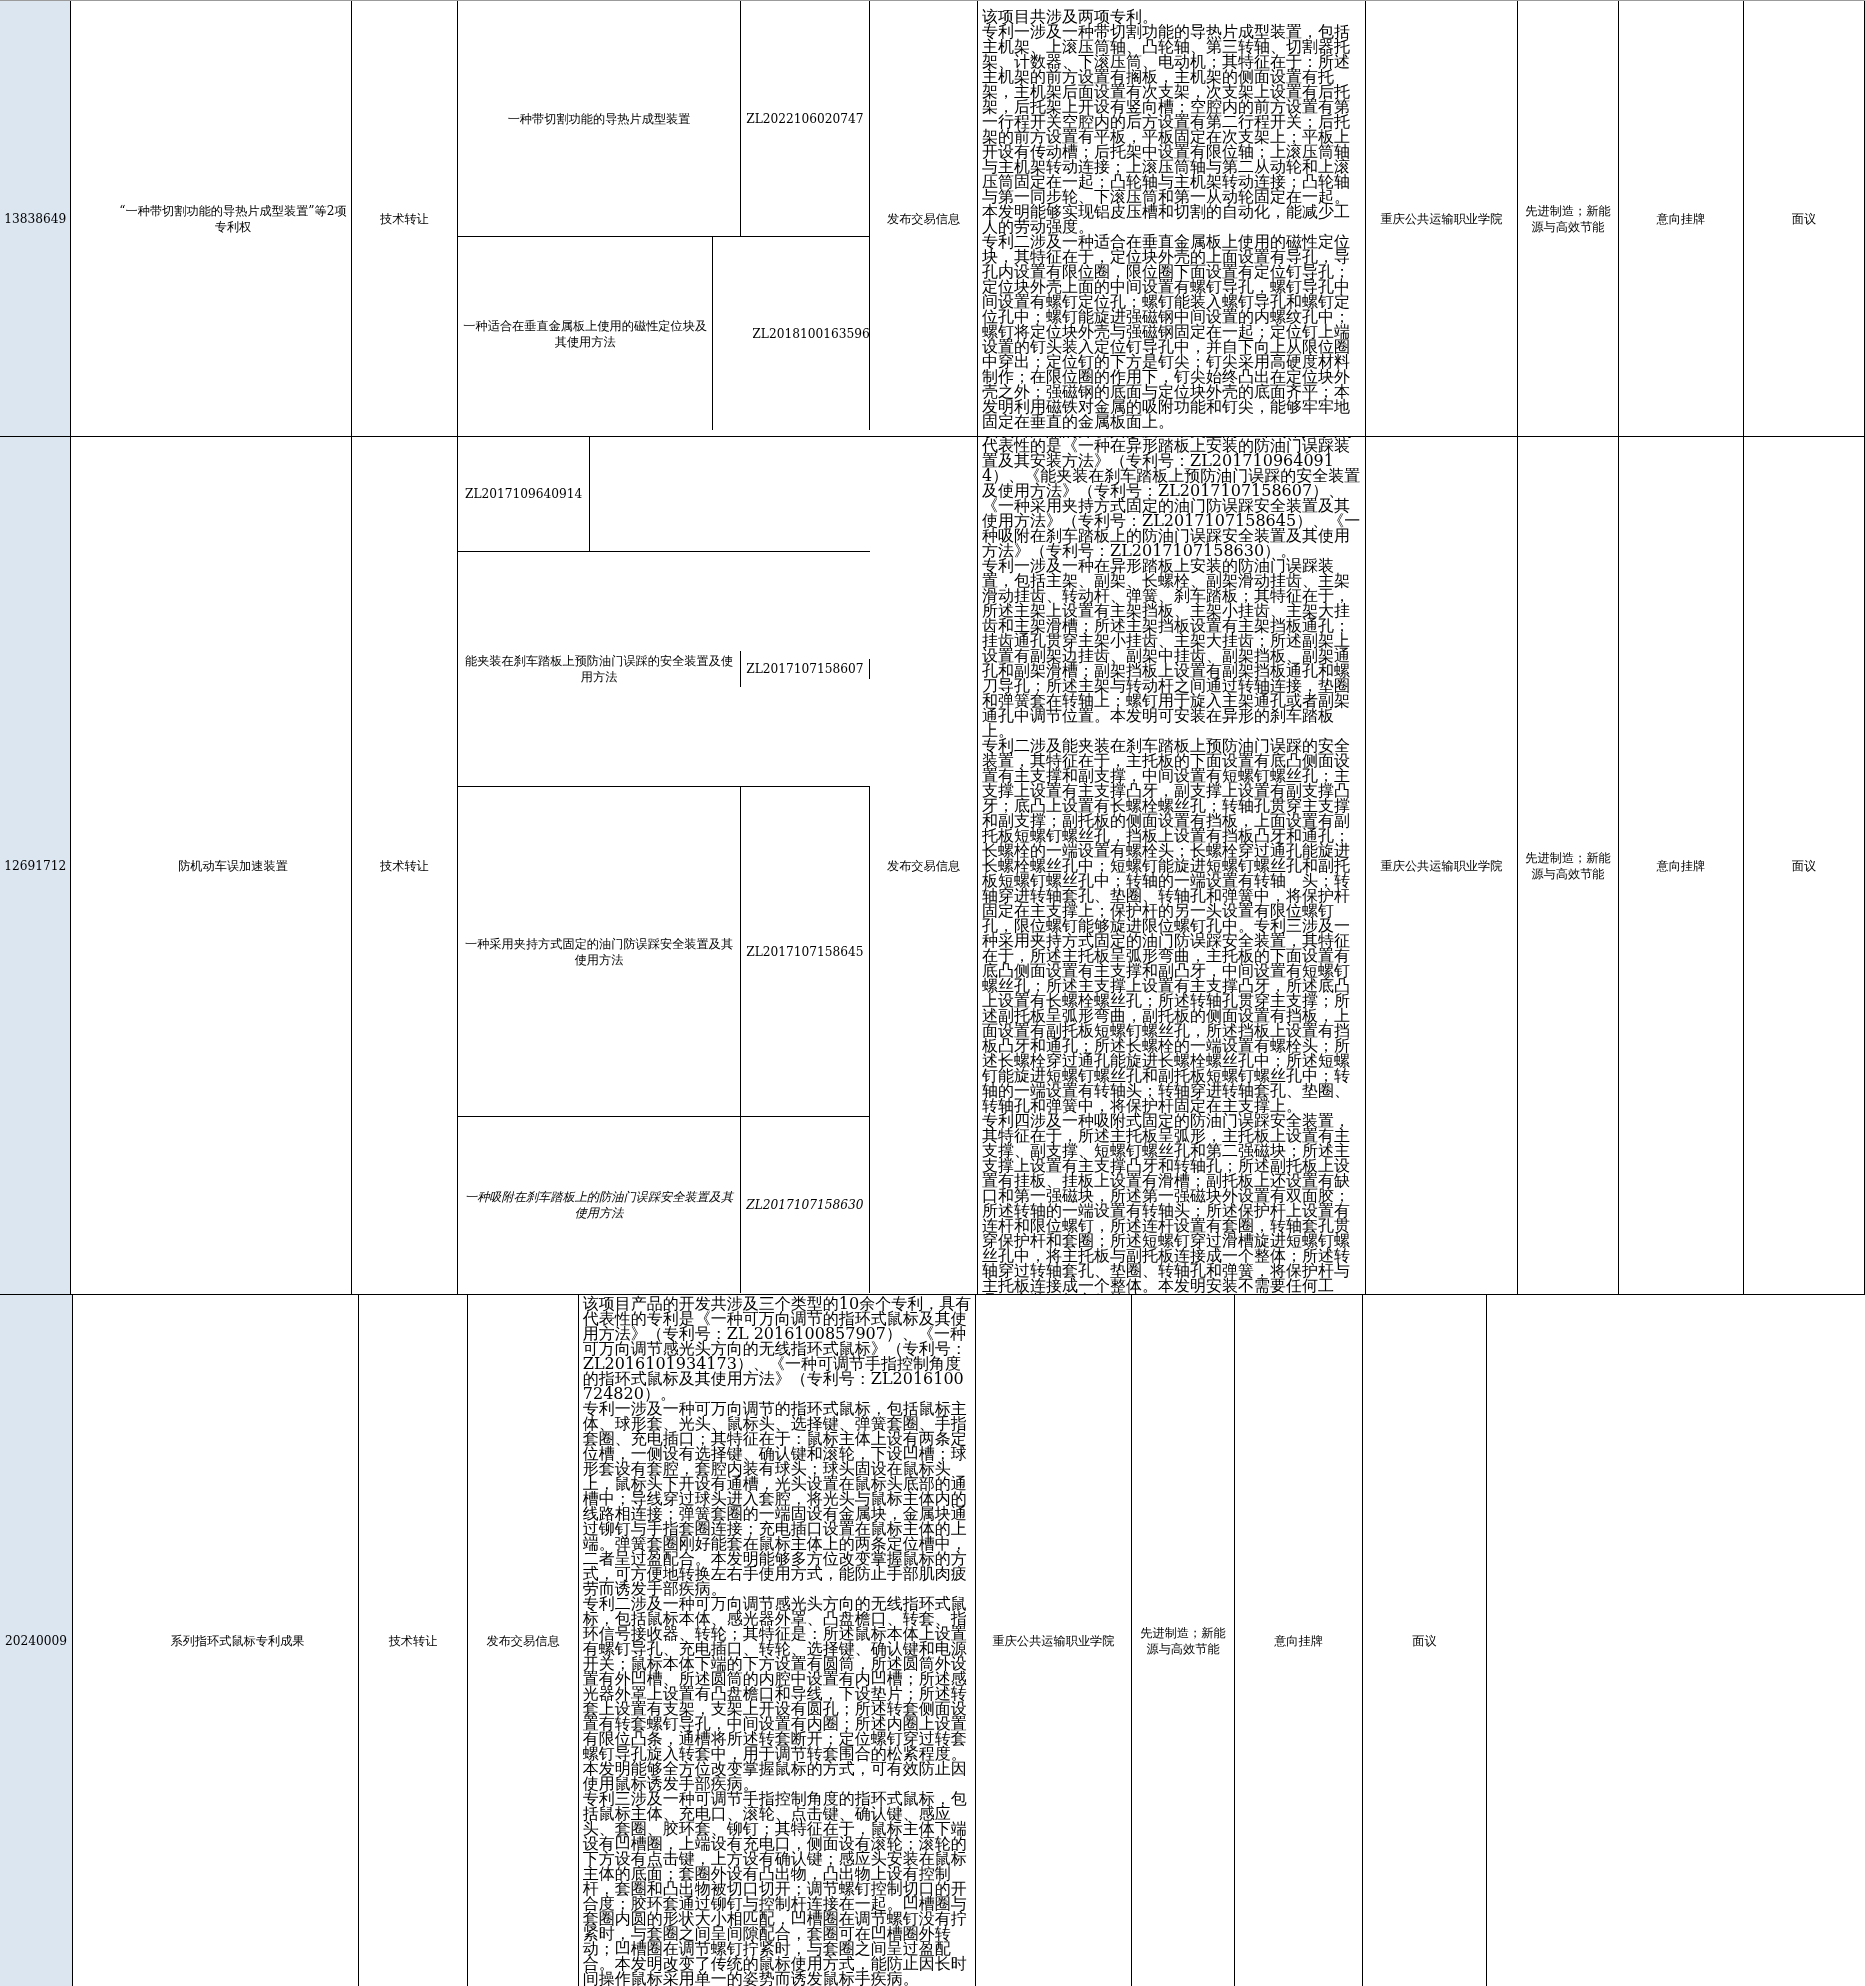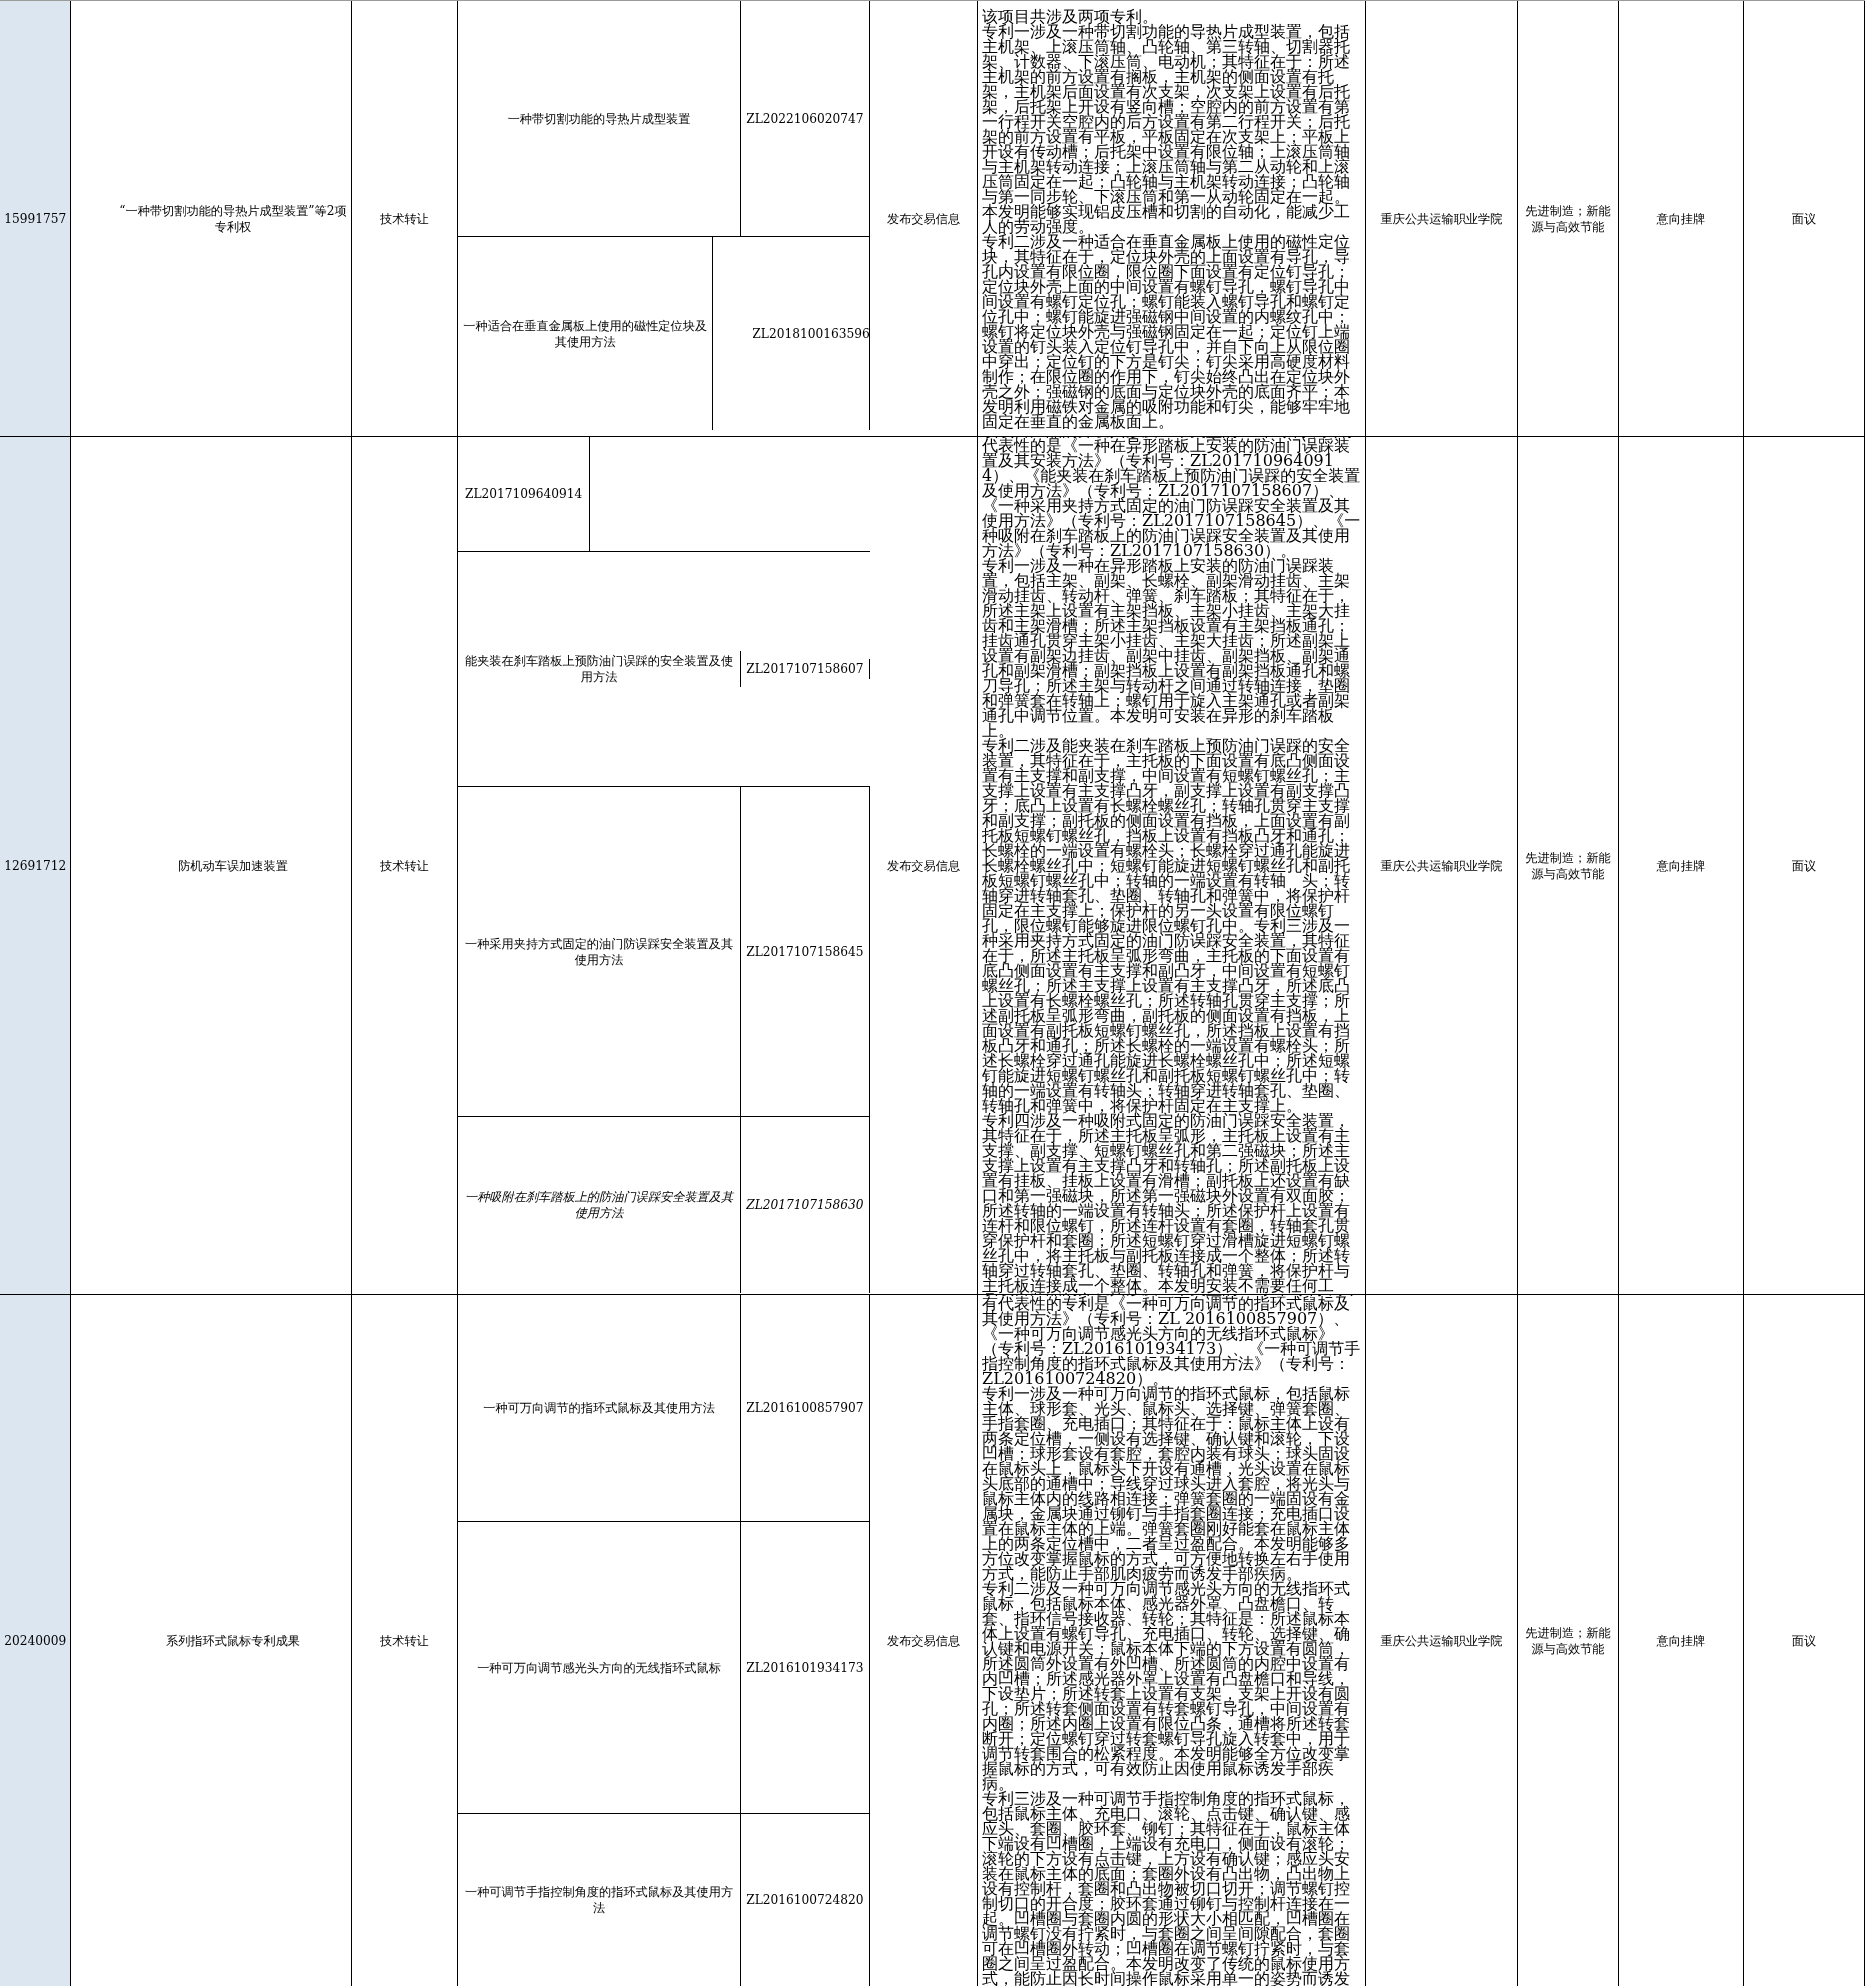--- a/index.html
+++ b/index.html
@@ -46,21 +46,21 @@
   .r0 .s0{height:236px;} .r0 .s1{height:193px;gap:40px;}
   .r1 .s0{height:115px;} .r1 .s1{height:235px;align-items:center;} .r1 .s2{height:330px;} .r1 .s3{height:176px;font-style:italic;}
   .r2 .s0{height:227px;} .r2 .s1{height:292px;} .r2 .s2{height:172px;}
 </style>
 </head>
 <body>
 
 <div id="sheet">
 
   <div class="row r0">
-    <div class="cell c-id">15991757</div>
+    <div class="cell c-id">13838649</div>
     <div class="cell c-name">“一种带切割功能的导热片成型装置”等2项专利权</div>
     <div class="cell c-type">技术转让</div>
     <div class="cell c-patents">
       <div class="subrow s0">
         <div class="cell c-pname">一种带切割功能的导热片成型装置</div>
         <div class="cell c-pnum">ZL2022106020747</div>
       </div>
       <div class="subrow s1">
         <div class="cell c-pname">一种适合在垂直金属板上使用的磁性定位块及其使用方法</div>
         <div class="cell c-pnum">ZL2018100163596</div>
@@ -109,34 +109,20 @@
     <div class="cell c-org">重庆公共运输职业学院</div>
     <div class="cell c-cat">先进制造；新能源与高效节能</div>
     <div class="cell c-list">意向挂牌</div>
     <div class="cell c-price">面议</div>
   </div>
 
   <div class="row r2">
     <div class="cell c-id">20240009</div>
     <div class="cell c-name">系列指环式鼠标专利成果</div>
     <div class="cell c-type">技术转让</div>
-    <div class="cell c-patents">
-      <div class="subrow s0">
-        <div class="cell c-pname">一种可万向调节的指环式鼠标及其使用方法</div>
-        <div class="cell c-pnum">ZL2016100857907</div>
-      </div>
-      <div class="subrow s1">
-        <div class="cell c-pname">一种可万向调节感光头方向的无线指环式鼠标</div>
-        <div class="cell c-pnum">ZL2016101934173</div>
-      </div>
-      <div class="subrow s2">
-        <div class="cell c-pname">一种可调节手指控制角度的指环式鼠标及其使用方法</div>
-        <div class="cell c-pnum">ZL2016100724820</div>
-      </div>
-    </div>
     <div class="cell c-pub">发布交易信息</div>
     <div class="cell c-desc">
       <div class="desc-text">该项目产品的开发共涉及三个类型的10余个专利，具有代表性的专利是《一种可万向调节的指环式鼠标及其使用方法》（专利号：ZL 2016100857907）、《一种可万向调节感光头方向的无线指环式鼠标》（专利号：ZL2016101934173）、《一种可调节手指控制角度的指环式鼠标及其使用方法》（专利号：ZL2016100724820）。
 专利一涉及一种可万向调节的指环式鼠标，包括鼠标主体、球形套、光头、鼠标头、选择键、弹簧套圈、手指套圈、充电插口；其特征在于：鼠标主体上设有两条定位槽，一侧设有选择键、确认键和滚轮，下设凹槽；球形套设有套腔，套腔内装有球头；球头固设在鼠标头上，鼠标头下开设有通槽，光头设置在鼠标头底部的通槽中；导线穿过球头进入套腔，将光头与鼠标主体内的线路相连接；弹簧套圈的一端固设有金属块，金属块通过铆钉与手指套圈连接；充电插口设置在鼠标主体的上端。弹簧套圈刚好能套在鼠标主体上的两条定位槽中，二者呈过盈配合。本发明能够多方位改变掌握鼠标的方式，可方便地转换左右手使用方式，能防止手部肌肉疲劳而诱发手部疾病。
 专利二涉及一种可万向调节感光头方向的无线指环式鼠标，包括鼠标本体、感光器外罩、凸盘檐口、转套、指环信号接收器、转轮；其特征是：所述鼠标本体上设置有螺钉导孔、充电插口、转轮、选择键、确认键和电源开关；鼠标本体下端的下方设置有圆筒，所述圆筒外设置有外凹槽、所述圆筒的内腔中设置有内凹槽；所述感光器外罩上设置有凸盘檐口和导线，下设垫片；所述转套上设置有支架，支架上开设有圆孔；所述转套侧面设置有转套螺钉导孔，中间设置有内圈；所述内圈上设置有限位凸条，通槽将所述转套断开；定位螺钉穿过转套螺钉导孔旋入转套中，用于调节转套围合的松紧程度。本发明能够全方位改变掌握鼠标的方式，可有效防止因使用鼠标诱发手部疾病。
 专利三涉及一种可调节手指控制角度的指环式鼠标，包括鼠标主体、充电口、滚轮、点击键、确认键、感应头、套圈、胶环套、铆钉；其特征在于，鼠标主体下端设有凹槽圈，上端设有充电口，侧面设有滚轮；滚轮的下方设有点击键，上方设有确认键；感应头安装在鼠标主体的底面；套圈外设有凸出物，凸出物上设有控制杆，套圈和凸出物被切口切开；调节螺钉控制切口的开合度；胶环套通过铆钉与控制杆连接在一起。凹槽圈与套圈内圆的形状大小相匹配，凹槽圈在调节螺钉没有拧紧时，与套圈之间呈间隙配合，套圈可在凹槽圈外转动；凹槽圈在调节螺钉拧紧时，与套圈之间呈过盈配合。本发明改变了传统的鼠标使用方式，能防止因长时间操作鼠标采用单一的姿势而诱发鼠标手疾病。</div>
     </div>
     <div class="cell c-org">重庆公共运输职业学院</div>
     <div class="cell c-cat">先进制造；新能源与高效节能</div>
     <div class="cell c-list">意向挂牌</div>

